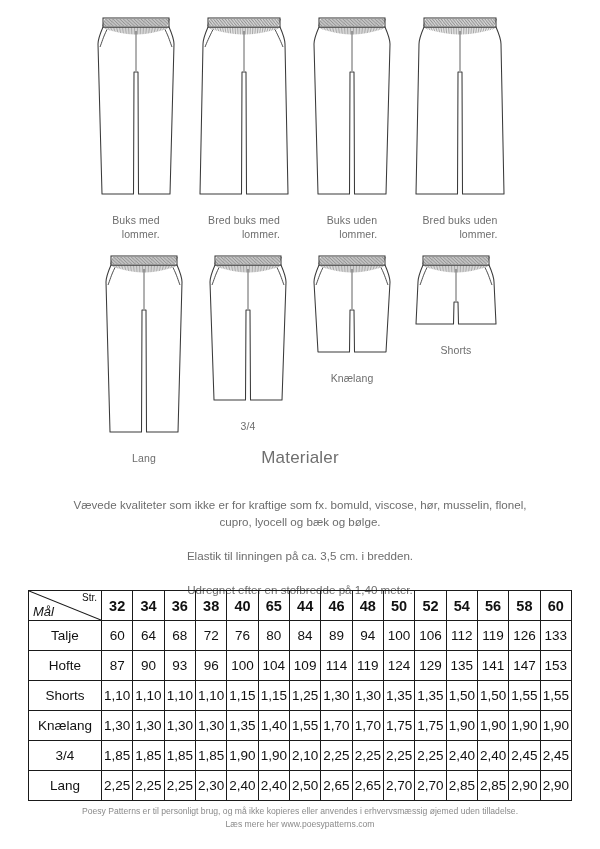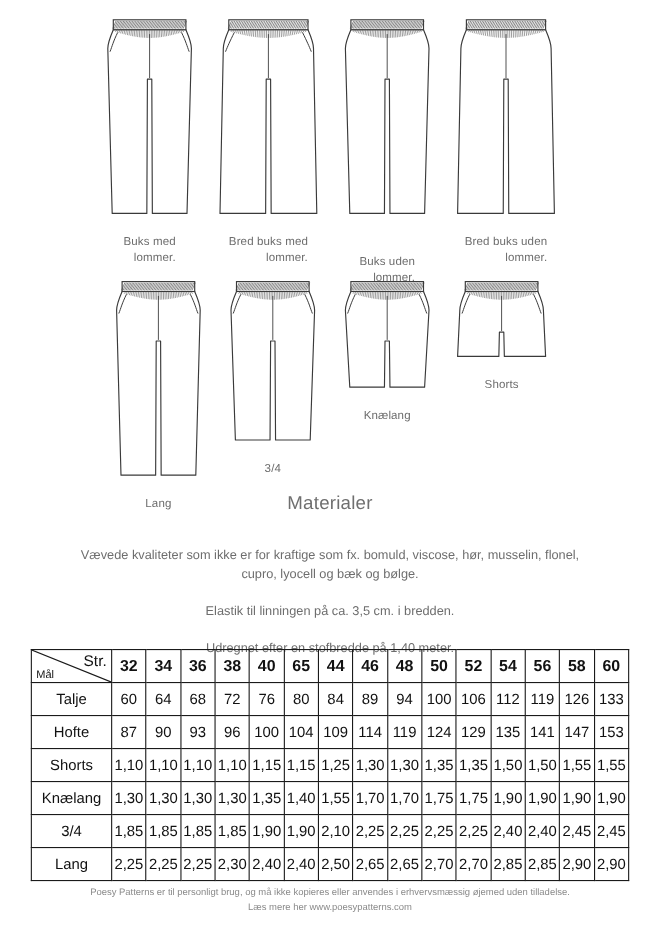--- a/index.html
+++ b/index.html
@@ -110,31 +110,32 @@
   }
   th.corner .diag {
     position: absolute;
     top: 0; left: 0;
     width: 100%; height: 100%;
   }
   th.corner .corner-str {
     position: absolute;
     top: 1px;
     right: 4px;
-    font-size: 14px;
+    font-size: 10px;
     font-weight: normal;
     color: #111;
   }
   th.corner .corner-maal {
     position: absolute;
     bottom: 1px;
     left: 4px;
-    font-size: 10px;
+    font-size: 13px;
     font-weight: normal;
     color: #111;
+    font-style: italic;
   }
 
   
   #footer {
     position: absolute;
     top: 805px;
     left: 0;
     width: 600px;
     text-align: center;
   }
@@ -343,21 +344,21 @@
           <line x1="81.7" y1="13.5" x2="82.7" y2="15.9" stroke="#3a3a3a" stroke-width="0.45"></line>
           <line x1="83.3" y1="13.5" x2="84.4" y2="15.4" stroke="#3a3a3a" stroke-width="0.45"></line>
           <line x1="85.0" y1="13.5" x2="86.1" y2="15.0" stroke="#3a3a3a" stroke-width="0.45"></line>
           <path d="M21,15.5 C17,23.5 15,28 13,33" fill="none" stroke="#3a3a3a" stroke-width="0.9"></path>
           <path d="M83,15.5 C87,23.5 89,28 91,33" fill="none" stroke="#3a3a3a" stroke-width="0.9"></path>
         </svg>
       </div>
       <div class="garment-label">Bred buks med
 lommer.</div>
     </div>
-    <div class="garment" style="width: 104px; gap: 18px;">
+    <div class="garment" style="width: 104px;">
       <div>
         <svg width="96" height="194" viewBox="0 0 96 194">
           <path d="M15,13 C12,20 10,26 10,30 L14,180 L45.5,180 L46,58 L50,58 L50.5,180 L82,180 L86,30 C86,26 84,20 81,13 Z" fill="#ffffff" stroke="#3a3a3a" stroke-width="1.05" stroke-linejoin="round"></path>
           <line x1="48" y1="17" x2="48" y2="57" stroke="#3a3a3a" stroke-width="0.8"></line>
           <rect x="15" y="4" width="66" height="9" fill="#ffffff" stroke="#3a3a3a" stroke-width="1.05"></rect>
           <line x1="17.5" y1="5" x2="14.5" y2="12" stroke="#3a3a3a" stroke-width="0.55"></line>
           <line x1="18.9" y1="5" x2="15.9" y2="12" stroke="#3a3a3a" stroke-width="0.55"></line>
           <line x1="20.3" y1="5" x2="17.3" y2="12" stroke="#3a3a3a" stroke-width="0.55"></line>
           <line x1="21.7" y1="5" x2="18.7" y2="12" stroke="#3a3a3a" stroke-width="0.55"></line>
           <line x1="23.1" y1="5" x2="20.1" y2="12" stroke="#3a3a3a" stroke-width="0.55"></line>

